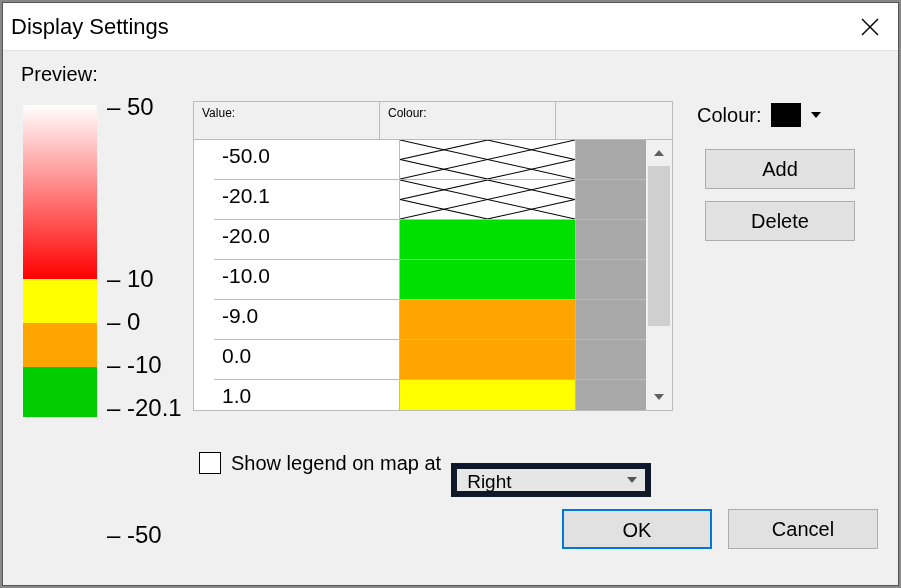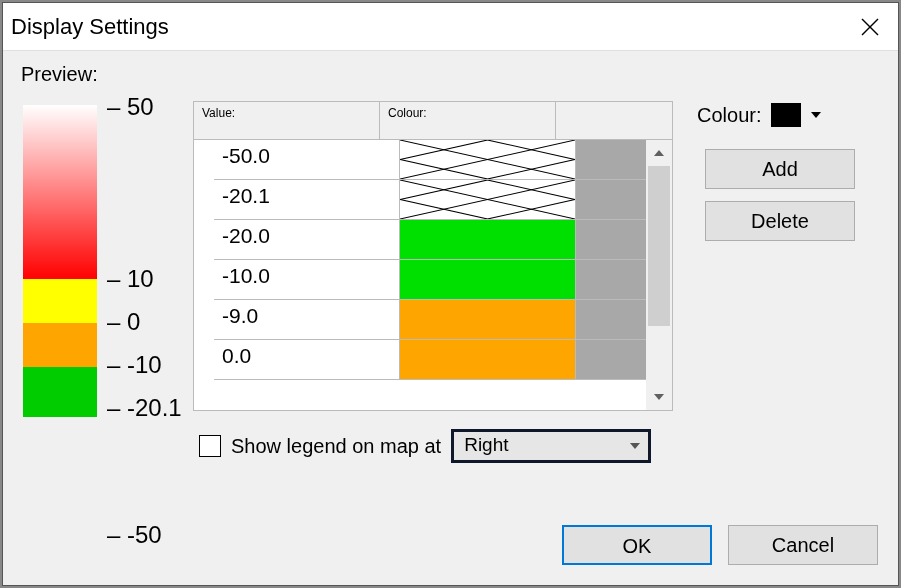--- a/index.html
+++ b/index.html
@@ -165,37 +165,38 @@
     left:196px; top:378px;
     display:flex; align-items:center; gap:10px;
   }
   .checkbox {
     width:22px; height:22px; border:1.5px solid #000; background:#fff;
   }
   .legend-label { font-size:20px; }
   .select {
     width:200px; height:34px;
     background:#e6e6e6;
-    border:3px solid #0f172a;
+    border:6px solid #0f172a;
     padding:2px 28px 2px 10px;
     font-size:19px;
     position:relative;
+    margin-top:34px;
   }
   .select .caret {
     position:absolute; right:8px; top:50%; transform:translateY(-50%);
     width:0; height:0;
     border-left:5px solid transparent;
     border-right:5px solid transparent;
     border-top:6px solid #555;
   }
 
   
   .bottom-btns {
     position:absolute;
-    right:20px; bottom:20px;
+    right:20px; bottom:36px;
     display:flex; gap:16px;
   }
   .bottom-btns .btn { width:150px; margin:0;}
   .btn.primary {
     border:2px solid #0078d7;
   }
 </style>
 </head>
 <body>
 
@@ -291,20 +292,27 @@
               </div>
               <div class="cell blank"></div>
             </div>
             <div class="row">
               <div class="cell val">0.0</div>
               <div class="cell col">
                 <div class="swatch" style="background: rgb(255, 165, 0);"></div>
               </div>
               <div class="cell blank"></div>
             </div>
+            <div class="row">
+              <div class="cell val">1.0</div>
+              <div class="cell col">
+                <div class="swatch" style="background: rgb(255, 255, 0);"></div>
+              </div>
+              <div class="cell blank"></div>
+            </div>
           </div>
         <div class="scrollbar">
           <div class="scroll-arrow up">
             <svg width="10" height="6" viewBox="0 0 10 6">
                 <path d="M0 6 L5 0 L10 6 Z" fill="#606060"></path>
               </svg>
           </div>
           <div class="scroll-thumb"></div>
           <div class="scroll-arrow down">
             <svg width="10" height="6" viewBox="0 0 10 6">

